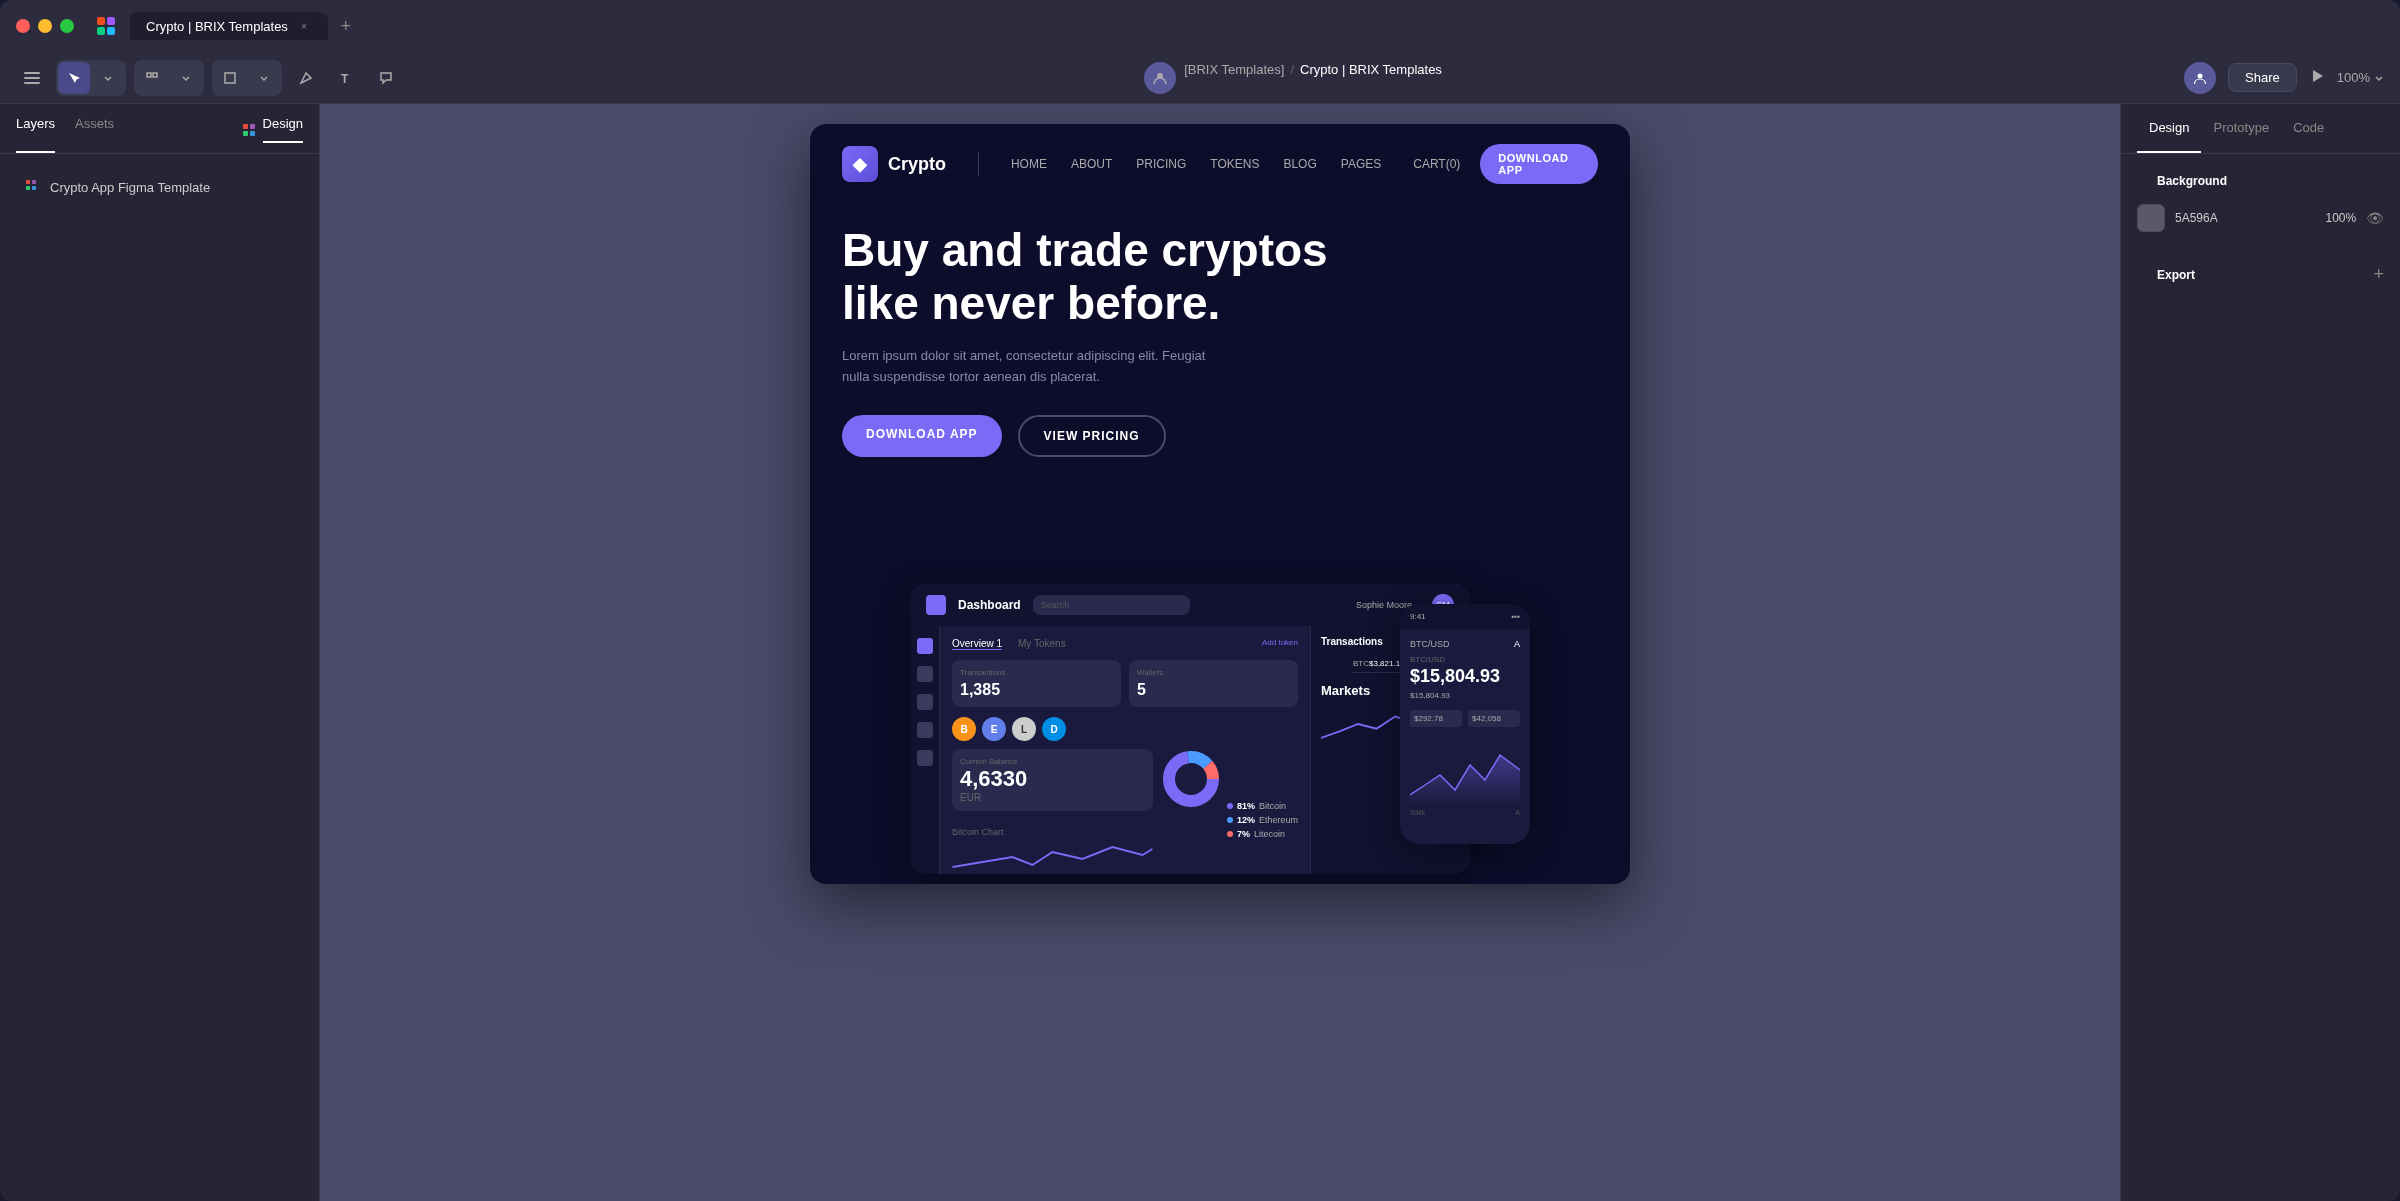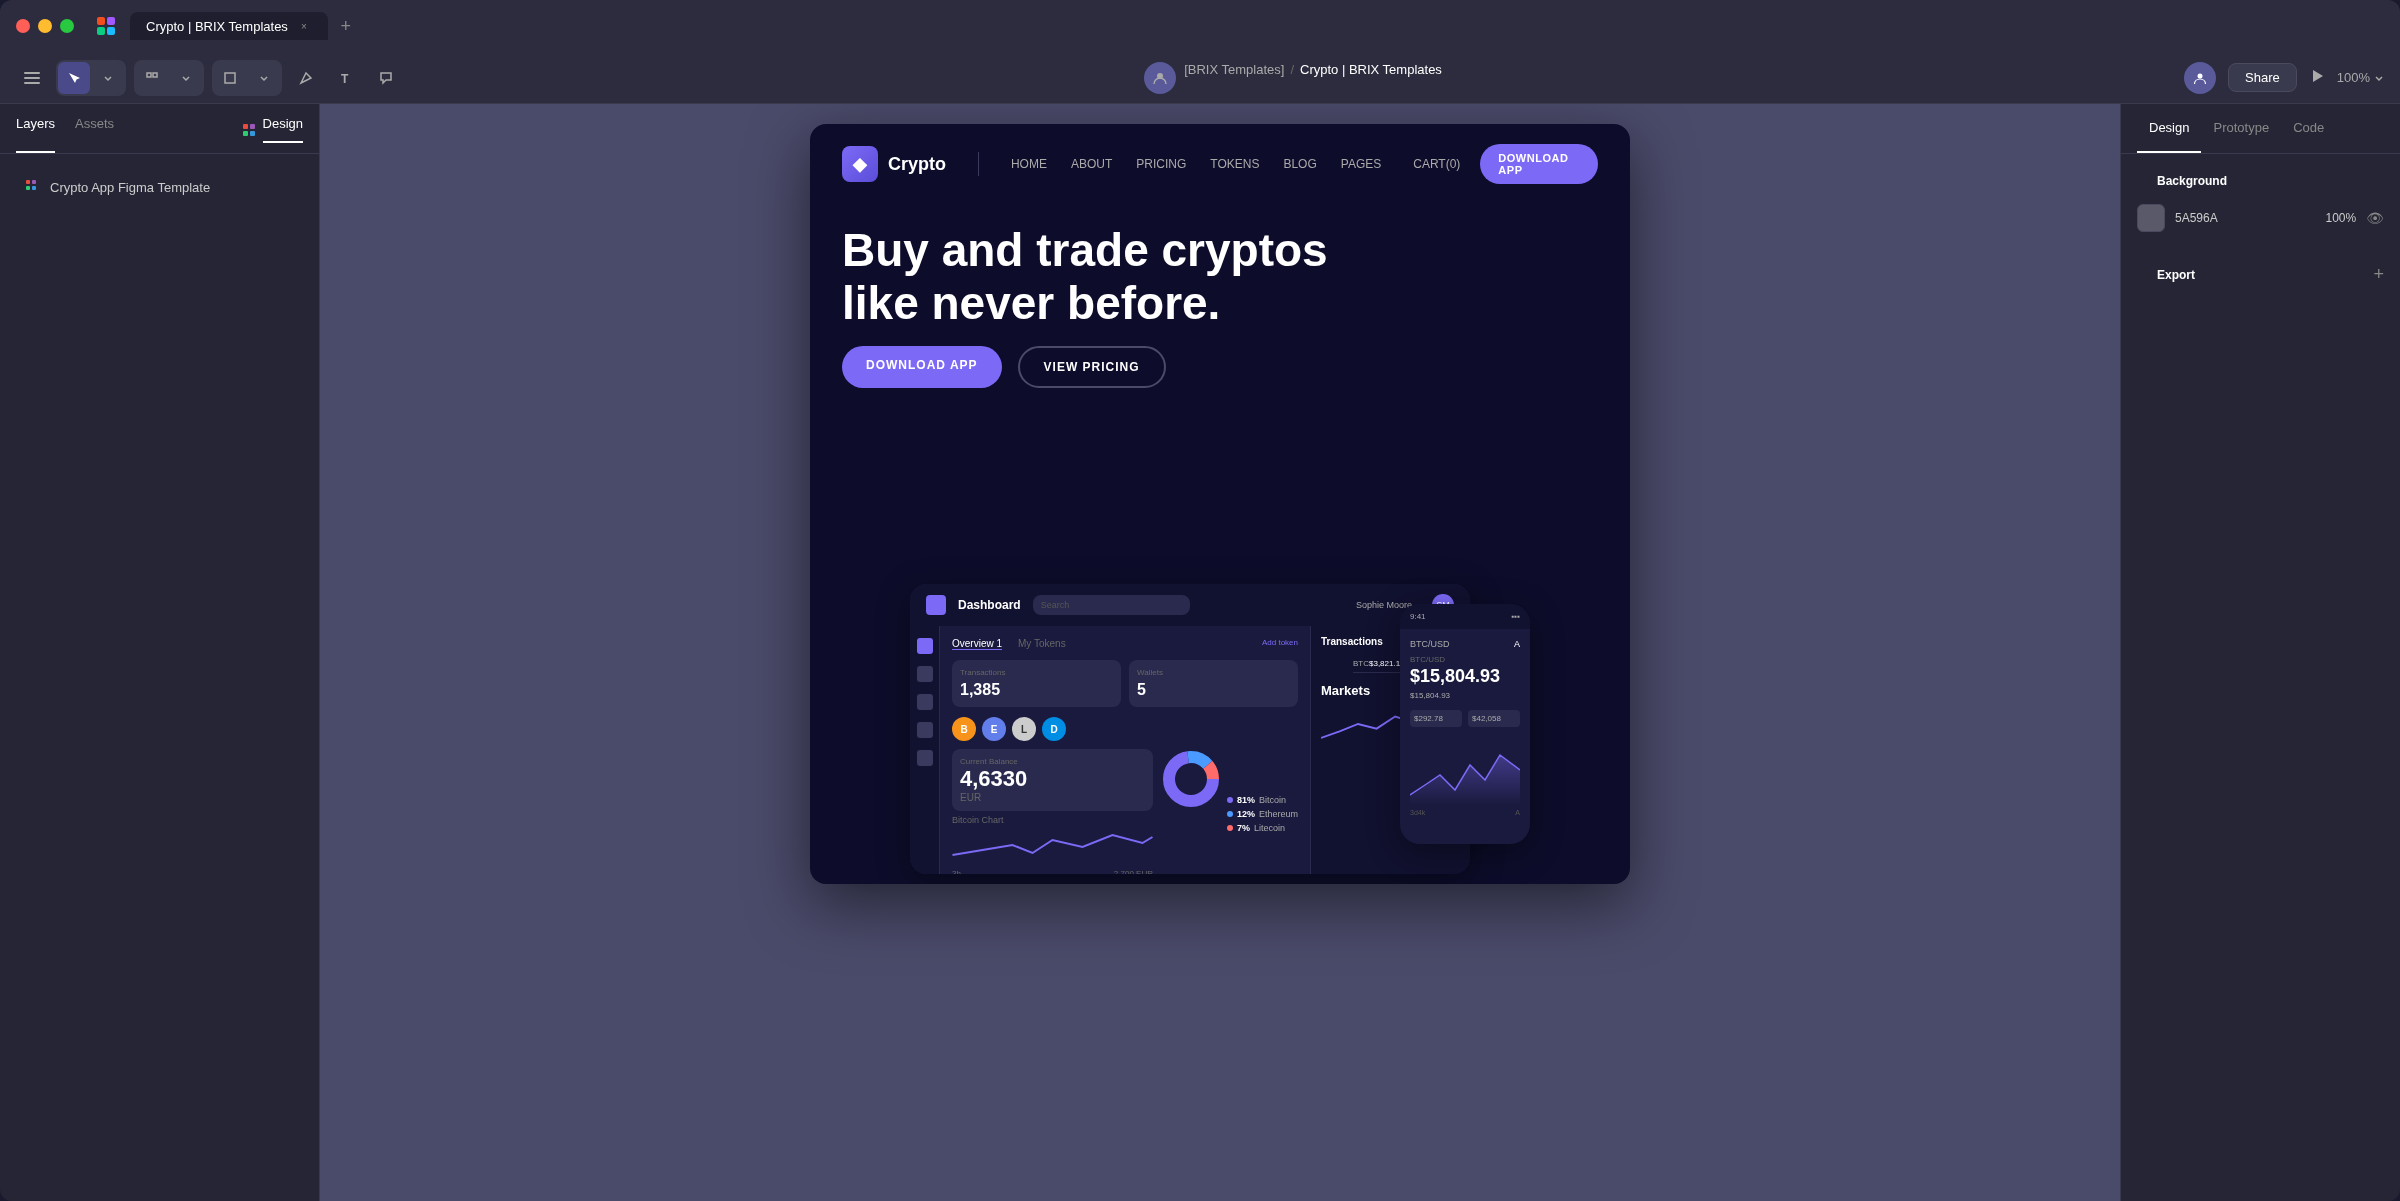--- a/index.html
+++ b/index.html
@@ -503,21 +503,21 @@
     .stat-value {
       font-size: 16px;
       font-weight: 700;
       color: #fff;
     }
 
     .dash-balance {
       background: #2a2a4e;
       border-radius: 8px;
       padding: 8px;
-      margin-bottom: 4px;
+      margin-bottom: 16px;
     }
     .balance-label {
       font-size: 8px;
       color: #666;
     }
     .balance-value {
       font-size: 22px;
       font-weight: 700;
       color: #fff;
     }
@@ -851,20 +851,21 @@
                 <span>PAGES</span>
               </div>
               <div class="site-nav-right">
                 <div class="cart-link">CART(0)</div>
                 <div class="download-nav-btn">DOWNLOAD APP</div>
               </div>
             </div>
 
             <div class="site-hero">
               <h1>Buy and trade cryptos like never before.</h1>
+              <p>Lorem ipsum dolor sit amet, consectetur adipiscing elit. Feugiat nulla suspendisse tortor aenean dis placerat.</p>
               <div class="hero-btns">
                 <div class="btn-primary">DOWNLOAD APP</div>
                 <div class="btn-secondary">VIEW PRICING</div>
               </div>
             </div>
 
             <div class="dashboard-mockup">
 
               <div class="dashboard-main">
                 <div class="dash-header">

